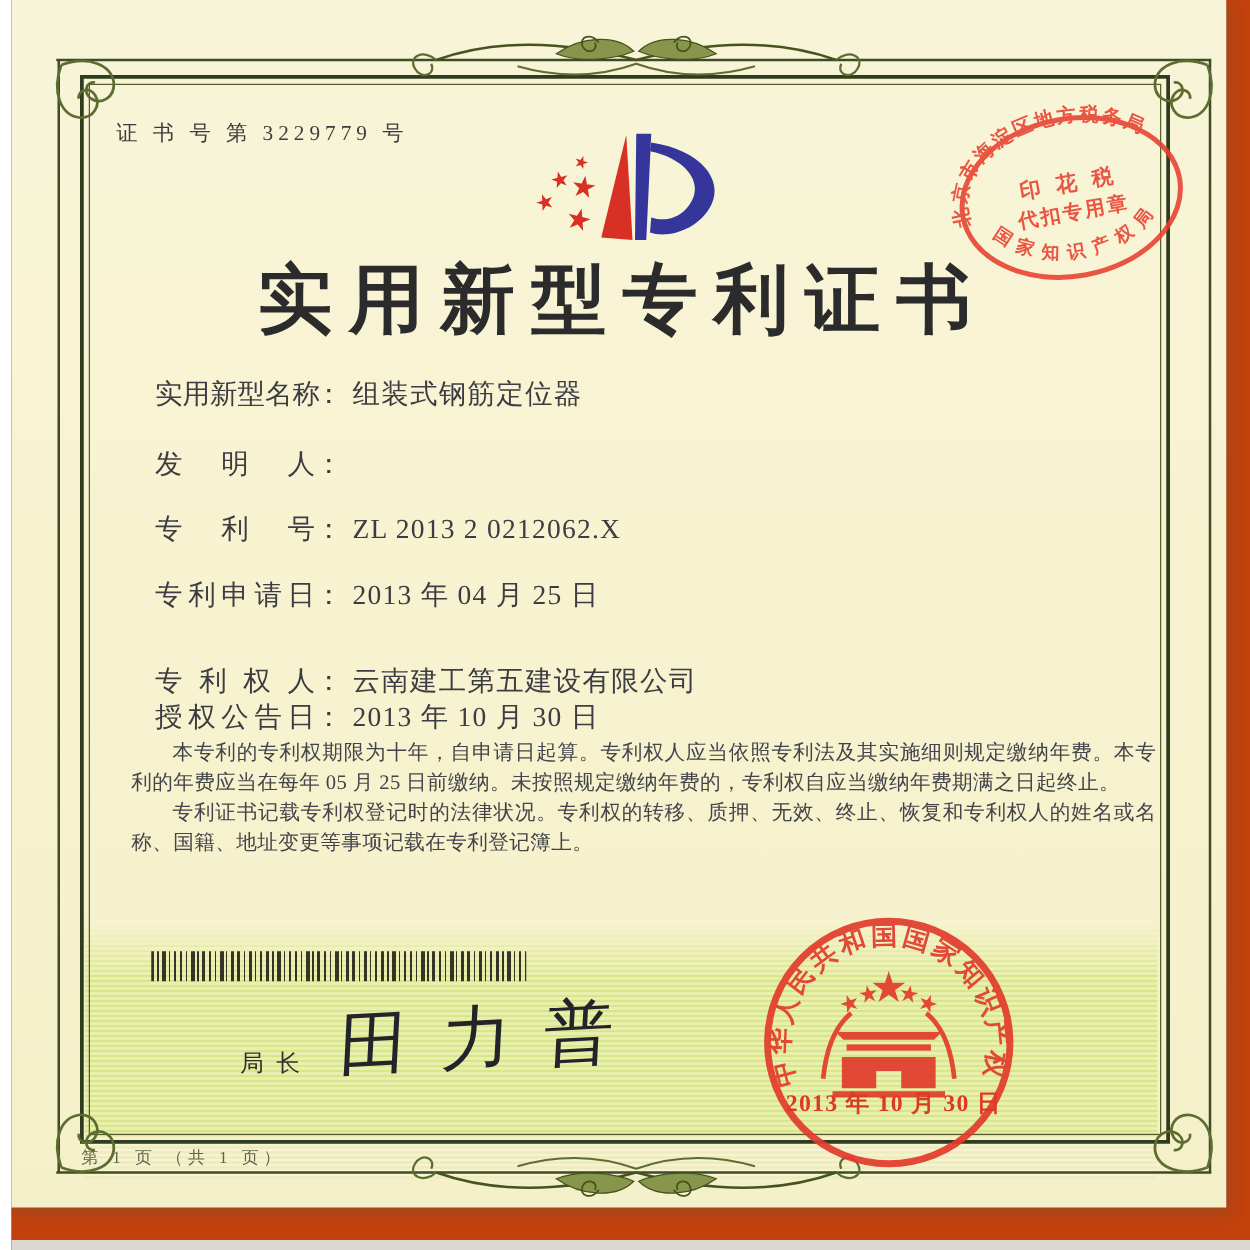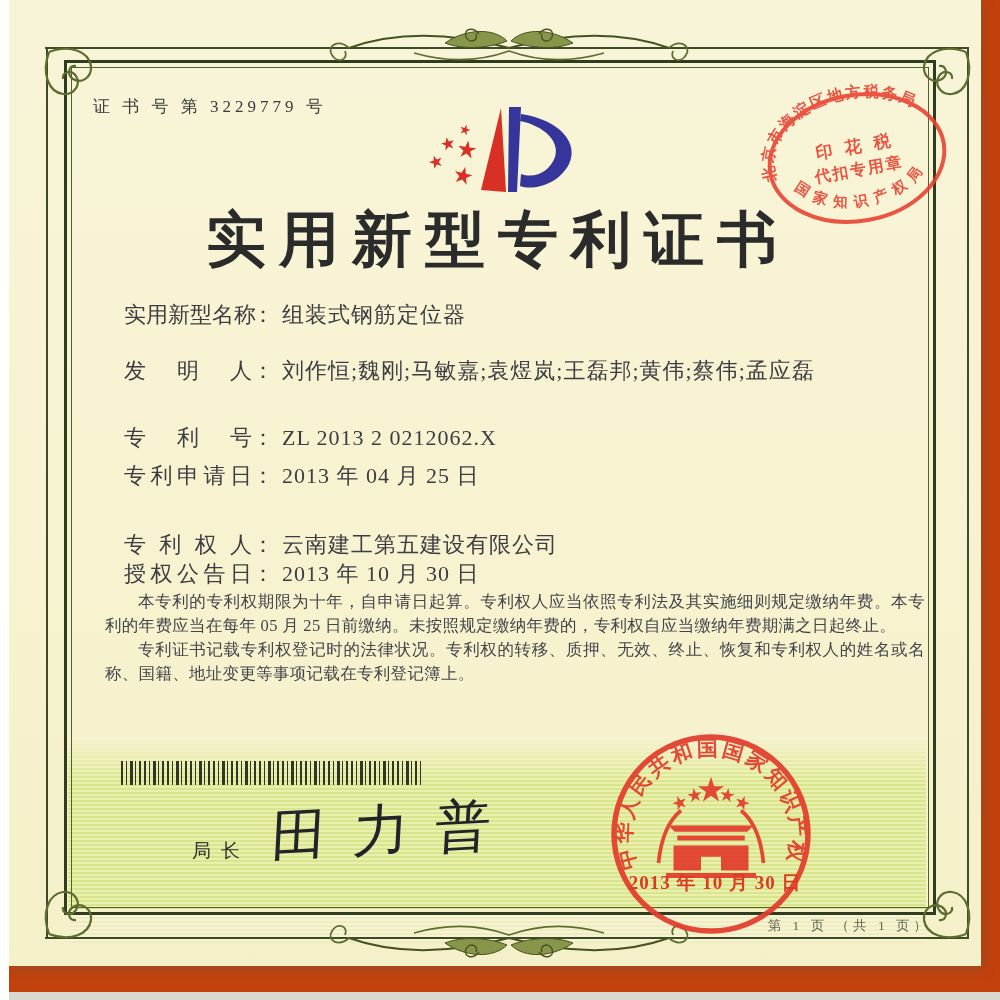--- a/index.html
+++ b/index.html
@@ -24,36 +24,36 @@
   .cert-no{position:absolute;left:84px;top:95px;font-size:17px;letter-spacing:4px;color:#3b3b3b;}
   .title{position:absolute;left:56px;top:200px;width:866px;text-align:center;
          font-size:60px;font-weight:bold;letter-spacing:13px;color:#2b2b2b;
          font-family:"DejaVu Serif","Liberation Serif",serif;}
   .logo{position:absolute;left:412px;top:102px;}
   .tax-stamp{position:absolute;left:742px;top:72px;opacity:.88;}
   .frow{position:absolute;left:115px;display:flex;align-items:baseline;
         font-size:22px;color:#3c3c42;white-space:nowrap;}
   .frow .lbl{display:inline-block;width:128px;text-align:justify;text-align-last:justify;}
   .frow .val{margin-left:8px;letter-spacing:1px;}
-  .r0{top:300px}.r1{top:356px}.r2{top:423px}.r3{top:461px}.r4{top:530px}.r5{top:559px}
+  .r0{top:300px}.r1{top:356px}.r2{top:408px}.r3{top:461px}.r4{top:530px}.r5{top:559px}
   .paras{position:absolute;left:96px;top:590px;width:820px;}
   .paras p{margin:0;font-size:16.5px;line-height:24px;letter-spacing:.3px;
            text-align:justify;text-indent:2em;color:#43444a;}
   .barcode{position:absolute;left:112px;top:761px;width:300px;height:24px;opacity:.85;
      background:repeating-linear-gradient(90deg,#14140e 0 2px,transparent 2px 5px,
        #14140e 5px 6px,transparent 6px 9px,#14140e 9px 12px,transparent 12px 14px,
        #14140e 14px 15px,transparent 15px 18px,#14140e 18px 20px,transparent 20px 23px);}
   .sig-label{position:absolute;left:183px;top:838px;font-size:19px;letter-spacing:10px;color:#2e2e2e;text-align:center;}
   .sig-name{position:absolute;left:262px;top:793px;font-size:56px;letter-spacing:26px;
             color:#23242a;transform:rotate(-3deg) skewX(-6deg);
             font-family:"DejaVu Serif",serif;}
   .seal{position:absolute;left:594px;top:726px;opacity:.92;}
   .seal-date{position:absolute;left:606px;top:870px;width:200px;text-align:center;
              font-size:19px;font-weight:bold;color:#dd3a23;letter-spacing:1px;}
-  .footer{position:absolute;left:56px;top:917px;width:866px;text-align:right;
+  .footer{position:absolute;left:56px;top:917px;width:866px;text-align:left;
           font-size:13.5px;letter-spacing:4px;color:#5f6550;}
 </style>
 </head>
 <body>
 
 <div class="page">
   <div class="paper">
 
     <div class="band"></div>
     <div class="band-fade"></div>
@@ -128,21 +128,20 @@
     <div class="title">实用新型专利证书</div>
 
     <div class="frow r0">
       <span class="lbl">实用新型名称</span>
         <span class="col">：</span>
         <span class="val">组装式钢筋定位器</span>
     </div>
     <div class="frow r1">
       <span class="lbl">发明人</span>
         <span class="col">：</span>
-        <span class="val">刘作恒;魏刚;马敏嘉;袁煜岚;王磊邦;黄伟;蔡伟;孟应磊</span>
     </div>
     <div class="frow r2">
       <span class="lbl">专利号</span>
         <span class="col">：</span>
         <span class="val">ZL 2013 2 0212062.X</span>
     </div>
     <div class="frow r3">
       <span class="lbl">专利申请日</span>
         <span class="col">：</span>
         <span class="val">2013 年 04 月 25 日</span>

